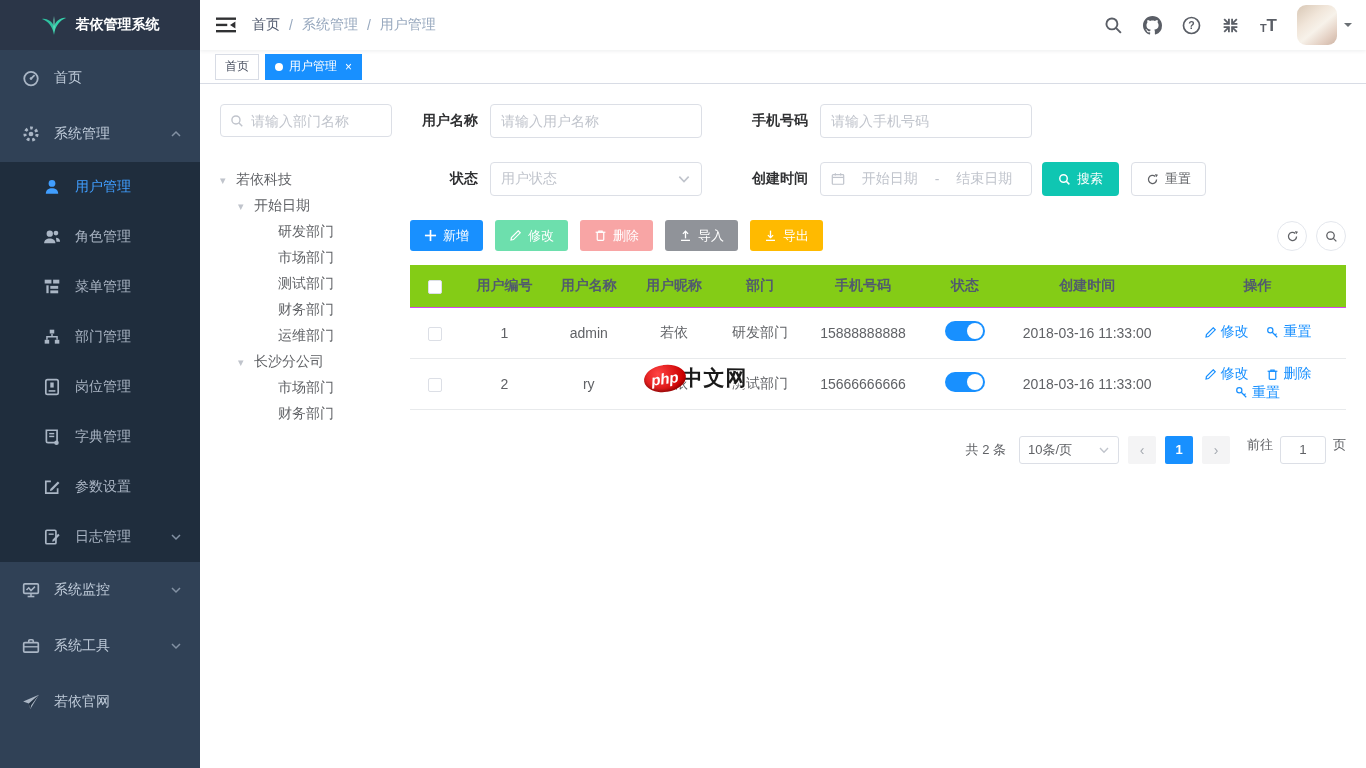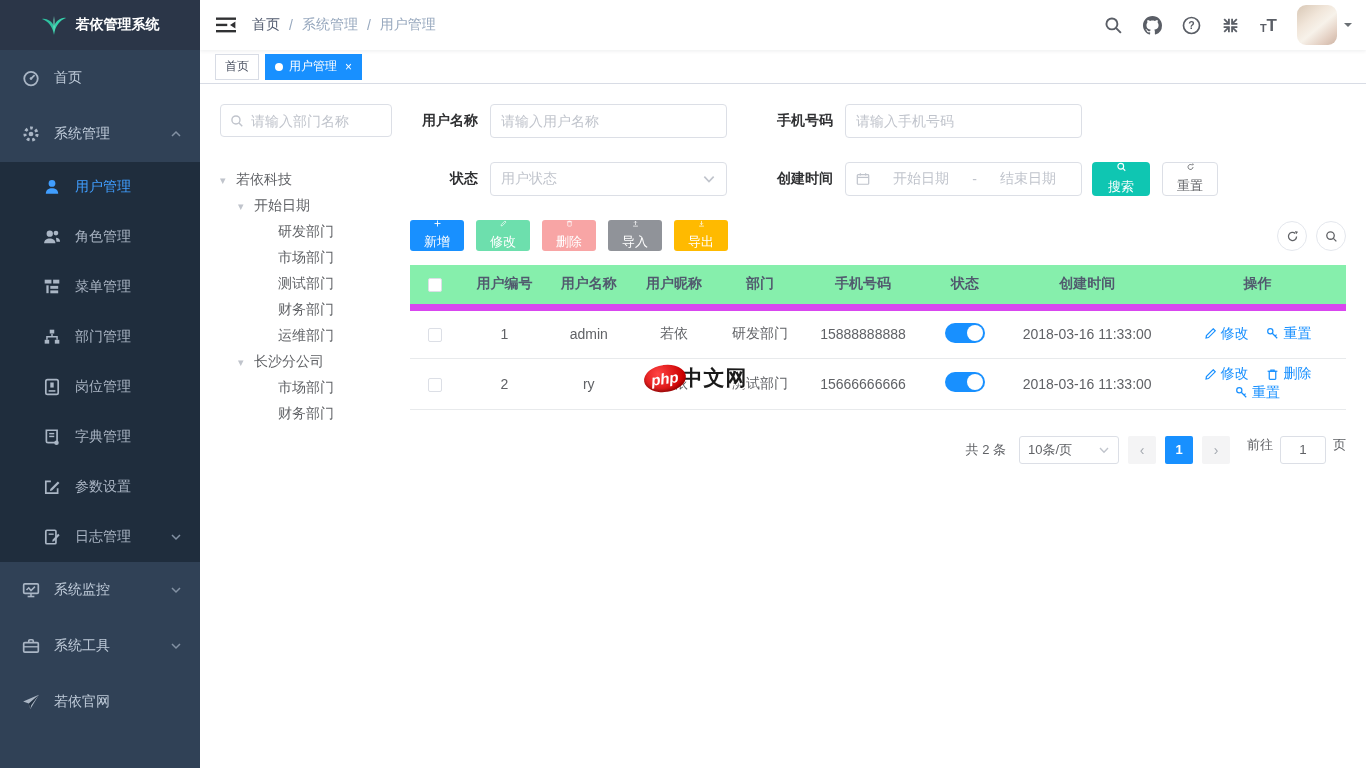--- a/index.html
+++ b/index.html
@@ -55,54 +55,54 @@
   .tree-search input::placeholder { color:#c0c4cc; }
   .tree { margin-top:30px; font-size:14px; color:#606266; }
   .tree-node { display:flex; align-items:center; height:26px; cursor:pointer; }
   .tree-caret { width:16px; color:#c0c4cc; font-size:11px; flex:none; }
   .lv0 { padding-left:0; } .lv1 { padding-left:18px; } .lv2 { padding-left:58px; }
 
   
   .right-panel { flex:1; min-width:0; }
   .filter-row { display:flex; align-items:center; margin-bottom:24px; }
   .f-label { width:68px; text-align:right; font-weight:bold; color:#303133; margin-right:12px; flex:none; }
-  .f-input, .f-select, .f-date { width:237px; height:34px; border:1px solid #dcdfe6; border-radius:4px;
+  .f-input, .f-select, .f-date { width:212px; height:34px; border:1px solid #dcdfe6; border-radius:4px;
        display:flex; align-items:center; padding:0 10px; background:#fff; }
   .f-input input { border:none; outline:none; width:100%; font-size:14px; color:#606266;
     font-family:"Liberation Sans","DejaVu Sans",sans-serif; }
   .f-input input::placeholder, .ph { color:#c0c4cc; }
   .f-select { justify-content:space-between; cursor:pointer; }
   .f-select svg, .f-date svg { width:14px; height:14px; color:#c0c4cc; flex:none; }
   .f-date { gap:8px; }
   .f-date .dsep { color:#c0c4cc; }
   .f-date .dtxt { flex:1; text-align:center; }
   .gap-pair { margin-left:38px; }
   .btn { display:inline-flex; align-items:center; justify-content:center; gap:6px; border:none; border-radius:4px;
-         font-size:13px; cursor:pointer; font-family:"Liberation Sans","DejaVu Sans",sans-serif;flex-direction:column; }
+         font-size:13px; cursor:pointer; font-family:"Liberation Sans","DejaVu Sans",sans-serif; }
   .btn svg { width:13px; height:13px; }
   .btn-search { height:34px; padding:0 16px; background:#0fc6b2; color:#fff; margin-left:10px; }
   .btn-reset  { height:34px; padding:0 14px; background:#fff; border:1px solid #dcdfe6; color:#606266; margin-left:12px; }
 
   
   .toolbar { display:flex; align-items:flex-end; margin:1px 0 14px 0; }
   .tb { height:31px; padding:0 14px; border-radius:3px; color:#fff; margin-right:12px; }
   .tb-add { background:#1890ff; }
   .tb-edit { background:#6ddfad; }
   .tb-del { background:#f8a5a5; }
   .tb-imp { background:#909399; }
   .tb-exp { background:#ffba00; }
   .tool-circles { margin-left:auto; display:flex; gap:9px; }
   .circle-btn { width:30px; height:30px; border-radius:50%; border:1px solid #e4e7ed; background:#fff;
                 display:flex; align-items:center; justify-content:center; color:#606266; cursor:pointer; }
   .circle-btn svg { width:13px; height:13px; }
 
   
   table { width:100%; border-collapse:collapse; table-layout:fixed; }
-  thead th { background:#86efac; color:#515a6e; font-weight:bold; font-size:14px; height:42px;
-             border-bottom:7px solid #d946ef; text-align:center; }
+  thead th { background:#84cc16; color:#515a6e; font-weight:bold; font-size:14px; height:42px;
+             border-bottom:1px solid #d946ef; text-align:center; }
   tbody td { height:51px; border-bottom:1px solid #e8eaec; text-align:center; color:#606266; font-size:14px; }
   .chk { width:14px; height:14px; border:1px solid #dcdfe6; border-radius:2px; background:#fff; display:inline-block; vertical-align:middle; cursor:pointer; }
   .switch { width:40px; height:20px; border-radius:10px; background:#1890ff; position:relative; display:inline-block; cursor:pointer; }
   .switch::after { content:""; position:absolute; right:2px; top:2px; width:16px; height:16px; border-radius:50%; background:#fff; }
   .op-link { color:#1890ff; cursor:pointer; display:inline-flex; align-items:center; gap:4px; margin:0 7px; font-size:14px; }
   .op-link svg { width:13px; height:13px; }
 
   
   .pagination { display:flex; align-items:center; justify-content:flex-end; margin-top:26px; gap:9px; color:#606266; font-size:13px; }
   .pg-total { margin-right:4px; }

